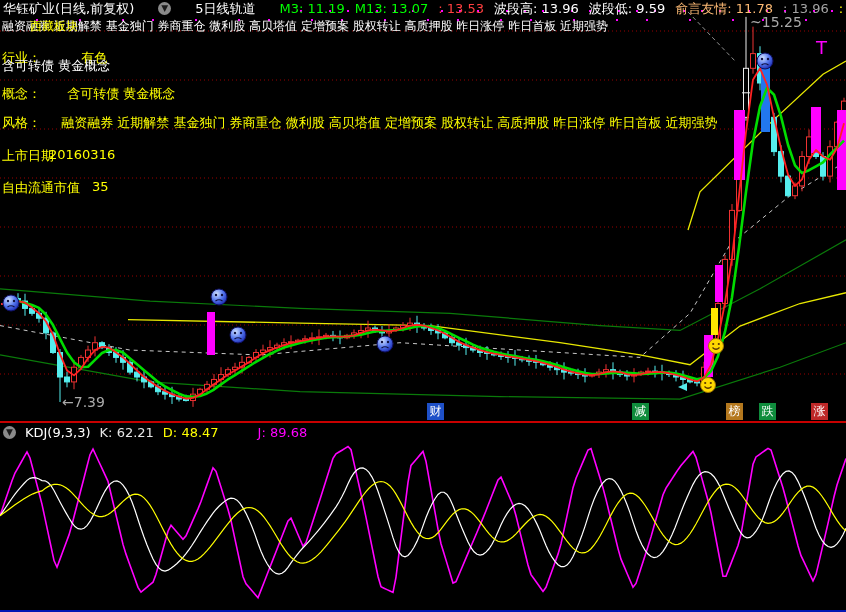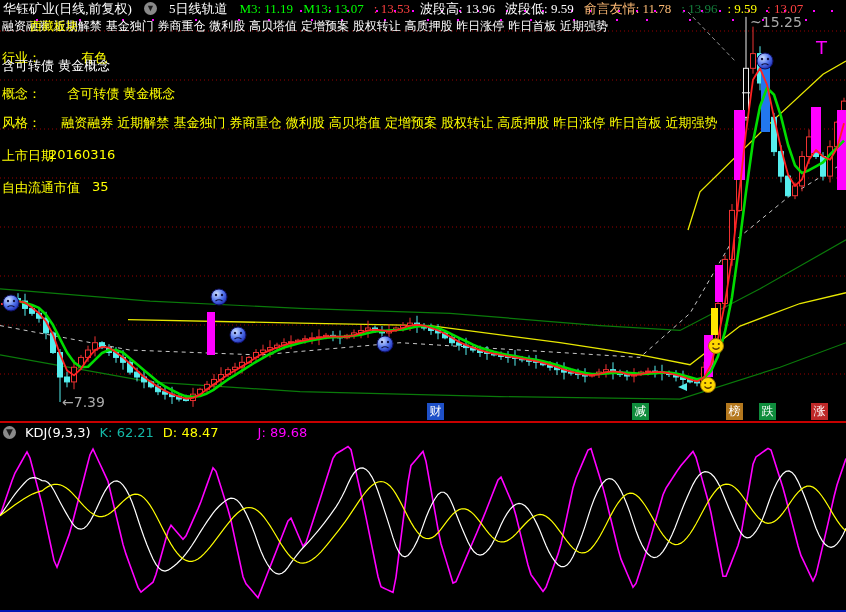--- a/index.html
+++ b/index.html
@@ -1,42 +1,42 @@
 <!DOCTYPE html>
 <html><head>
 <meta charset="utf-8">
 <style>
   html,body{margin:0;padding:0;background:#222;}
   .screen{position:relative;width:846px;height:612px;background:#000;overflow:hidden;
           font-family:"DejaVu Sans",sans-serif;}
   svg.layer{position:absolute;left:0;top:0;z-index:1;}
   
   .topbar{position:absolute;top:0;left:0;width:846px;height:17px;z-index:6;display:flex;
-          align-items:center;gap:12px;padding-left:3px;box-sizing:border-box;font-size:13px;
-          line-height:17px;white-space:nowrap;font-family:Liberation Serif, serif;}
+          align-items:center;gap:24px;padding-left:3px;box-sizing:border-box;font-size:13px;
+          line-height:17px;white-space:nowrap;}
   .title{color:#ffffff;}
   .chev{width:13px;height:13px;border-radius:50%;background:#8a8a8a;color:#1a1a1a;font-size:9px;
         line-height:12px;text-align:center;flex:none;}
   .subtitle{color:#ffffff;}
   .tbvals{display:flex;gap:10px;}
   
   .info{position:absolute;left:2px;z-index:5;white-space:nowrap;}
   .yel{color:#ffff00;}
   .wht{color:#ffffff;}
   .tagline{font-size:12px;}
   .row{font-size:13px;}
   .ovl{position:absolute;z-index:5;}
   
   .badge{position:absolute;top:403px;width:17px;height:17px;color:#ffffff;font-size:12px;
          line-height:17px;text-align:center;z-index:5;}
   .sep{position:absolute;top:421px;left:0;width:846px;height:2px;background:#c80000;z-index:4;}
   
   .kdjbar{position:absolute;top:424px;left:0;width:846px;height:17px;z-index:5;display:flex;
           gap:9px;align-items:center;padding-left:3px;box-sizing:border-box;font-size:13px;white-space:nowrap;}
-  .kdj-k{color:#14b8a6;} .kdj-d{color:#ffff00;} .kdj-j{color:#ff00ff;padding-left:30px;}
+  .kdj-k{color:#e5e5e5;} .kdj-d{color:#ffff00;} .kdj-j{color:#ff00ff;padding-left:30px;}
   .botline{position:absolute;bottom:0;left:0;width:846px;height:2px;background:#0016b4;z-index:7;}
 </style>
 </head>
 <body>
 
 <div class="screen">
 
   <svg class="layer" id="mainsvg" width="846" height="424">
       <line x1="0" y1="31" x2="846" y2="31" stroke="#990000" stroke-dasharray="1 3"></line>
       <line x1="0" y1="80" x2="846" y2="80" stroke="#990000" stroke-dasharray="1 3"></line>
@@ -410,21 +410,21 @@
     <span class="title">华钰矿业(日线,前复权)</span>
     <span class="chev">▼</span>
     <span class="subtitle">5日线轨道</span>
     <span class="tbvals" id="tbvals">
         <span style="color: rgb(0, 255, 0);">M3: 11.19</span>
         <span style="color: rgb(0, 255, 0);">M13: 13.07</span>
         <span style="color: rgb(255, 64, 64);">: 13.53</span>
         <span style="color: rgb(255, 255, 255);">波段高: 13.96</span>
         <span style="color: rgb(255, 255, 255);">波段低: 9.59</span>
         <span style="color: #fdba74;">俞言友情: 11.78</span>
-        <span style="color: #15803d;">: 13.96</span>
+        <span style="color: #a3a3a3;">: 13.96</span>
         <span style="color: rgb(255, 255, 0);">: 9.59</span>
         <span style="color: rgb(255, 64, 64);">: 13.07</span>
       </span>
 
   </div>
 
   <div class="info tagline wht" style="top:18px;">融资融券 近期解禁 基金独门 券商重仓 微利股 高贝塔值 定增预案 股权转让 高质押股 昨日涨停 昨日首板 近期强势</div>
   <div class="ovl tagline yel" style="top:18px;left:30px;">西藏板块</div>
 
   <div class="info row yel" style="top:49px;">

